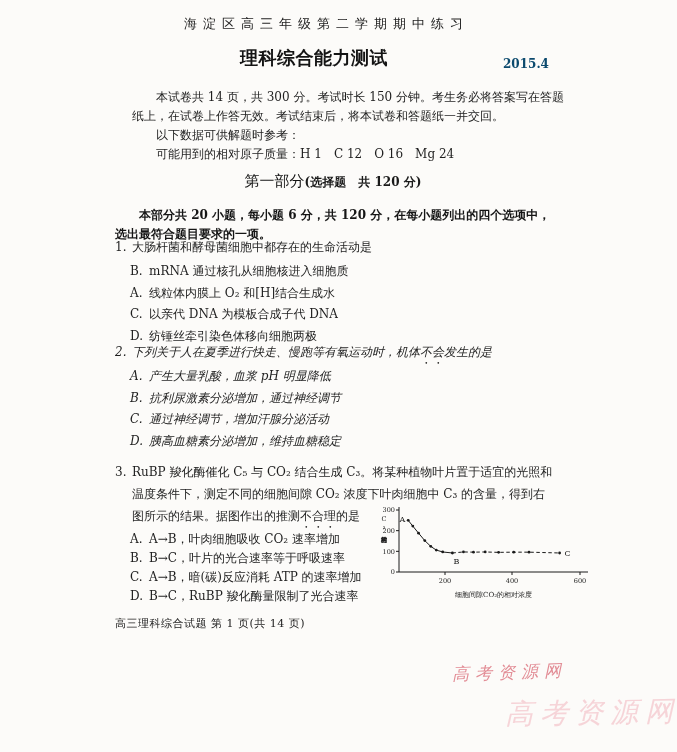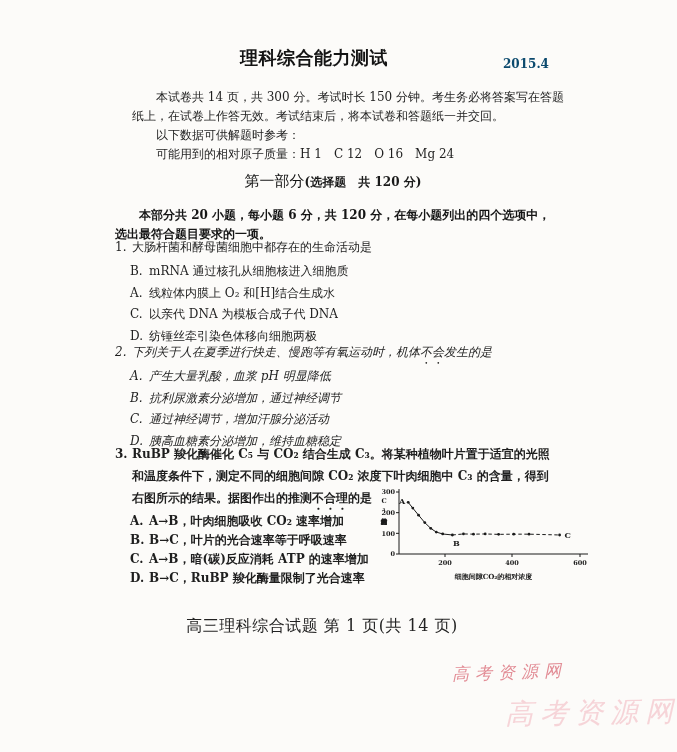--- a/index.html
+++ b/index.html
@@ -20,48 +20,49 @@
   .sec-title{font-size:15px;font-weight:normal;color:#111;}
   .sec-sub{font-size:12px;font-weight:bold;color:#1a1a1a;}
 
   .section-intro{position:absolute;left:115px;top:206px;width:438px;margin:0;
                  font-size:12px;line-height:18.5px;font-weight:bold;text-indent:2em;color:#151515;}
 
   .question{position:absolute;left:115px;width:438px;font-size:12px;}
   .q12{line-height:21.5px;}
   #q1{top:237px;}
   #q2{top:342px;font-style:italic;}
-  #q3{top:443px;font-weight:bold;}
+  #q3{top:461px;}
   #q3 .qstem{line-height:22px;}
   #q3 .opts{line-height:19px;}
   .qstem{padding-left:17px;text-indent:-17px;margin:0;}
   .qnum{display:inline-block;width:17px;text-indent:0;}
   .opts{padding-left:15px;}
   .opt{white-space:nowrap;}
   .olabel{display:inline-block;width:19px;}
   .emph{-webkit-text-emphasis:filled dot;-webkit-text-emphasis-position:under right;
         text-emphasis:filled dot;text-emphasis-position:under right;}
 
   .chart-box{position:absolute;left:257px;top:40px;}
   #chart-svg text{fill:#1a1a1a;font-family:"DejaVu Serif","Liberation Serif",serif;}
   .vlabel{writing-mode:vertical-rl;text-orientation:upright;}
 
-  .page-footer{position:absolute;left:106px;top:616px;width:432px;text-align:center;
-               font-size:16px;letter-spacing:0.5px;color:#222;}
+  .page-footer{position:absolute;left:115px;top:616px;width:432px;
+               font-size:11px;letter-spacing:0.5px;color:#222;}
 
   .watermark-1{position:absolute;left:452px;top:661px;font-size:17px;font-style:italic;
                letter-spacing:6px;color:#e28c95;transform:rotate(-2deg);white-space:nowrap;}
   .watermark-2{position:absolute;left:505px;top:694px;font-size:28px;font-style:italic;
                letter-spacing:7px;color:#f6d4d8;transform:rotate(-1deg);white-space:nowrap;}
 </style>
 </head>
 <body>
 
 <div class="paper">
 
+  <div class="exam-session">海淀区高三年级第二学期期中练习</div>
   <div class="paper-title">理科综合能力测试</div>
   <div class="paper-date">2015.4</div>
 
   <div class="intro">
     <p>本试卷共 14 页，共 300 分。考试时长 150 分钟。考生务必将答案写在答题纸上，在试卷上作答无效。考试结束后，将本试卷和答题纸一并交回。</p>
     <p>以下数据可供解题时参考：</p>
     <p>可能用到的相对原子质量：H 1　C 12　O 16　Mg 24</p>
   </div>
 
   <div class="section-head"><span class="sec-title">第一部分</span><span class="sec-sub">(选择题　共 120 分)</span></div>

